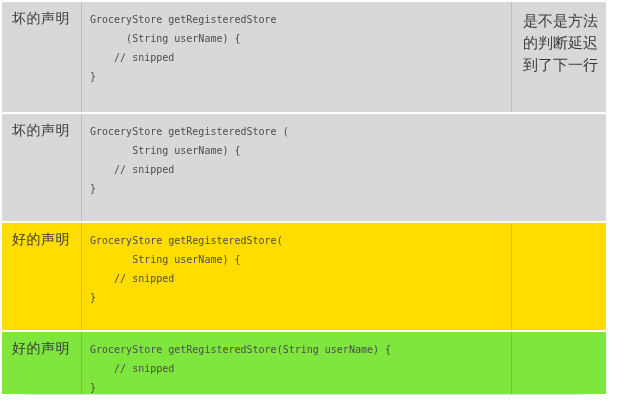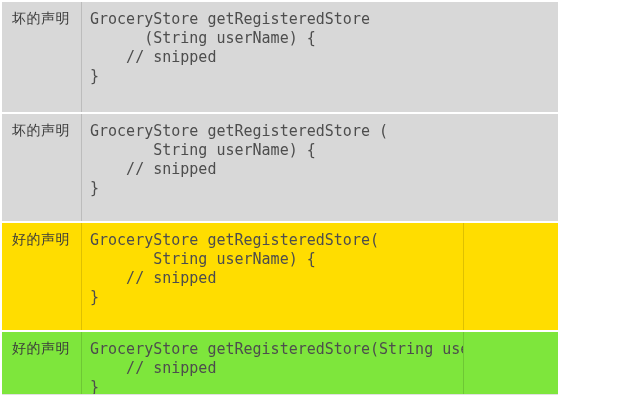--- a/index.html
+++ b/index.html
@@ -4,22 +4,23 @@
 <style>
   * { box-sizing: border-box; margin: 0; padding: 0; }
   html, body {
     width: 628px; height: 404px;
     background: #ffffff;
     font-family: "Liberation Sans", sans-serif;
     overflow: hidden;
   }
   .table {
     margin: 2px 2px 0 2px;
-    width: 556px;
+    width: 604px;
     border-bottom: 1px solid rgba(0,0,0,0.12);
+    border-radius: 26px;
   }
   .row {
     display: flex;
     align-items: stretch;
     margin-bottom: 2px; 
   }
   .row:last-child { margin-bottom: 0; }
   .row-1 { height: 110px; }
   .row-2 { height: 107px; }
   .row-3 { height: 107px; }
@@ -34,21 +35,21 @@
     font-size: 14px;
     color: #3b3b3b;
     letter-spacing: 0.5px;
   }
   .cell-code {
     flex: 1 1 auto;
     border-left: 1px solid rgba(0,0,0,0.13);
   }
   .cell-code pre {
     font-family: "DejaVu Sans Mono", "Liberation Mono", monospace;
-    font-size: 15px;
+    font-size: 10px;
     line-height: 19px;
     color: #4d4d4d;
     white-space: pre;
   }
   .cell-comment {
     flex: 0 0 95px;
     border-left: 1px solid rgba(0,0,0,0.13);
     font-size: 15px;
     line-height: 22px;
     color: #3b3b3b;
@@ -61,20 +62,21 @@
 <div class="table">
 
   <div class="row row-1" style="background: rgb(216, 216, 216);">
     <div class="cell cell-label">坏的声明</div>
     <div class="cell cell-code">
       <pre>GroceryStore getRegisteredStore
       (String userName) {
     // snipped
 }</pre>
     </div>
+    <div class="cell cell-comment">是不是方法的判断延迟到了下一行</div>
   </div>
 
   <div class="row row-2" style="background: rgb(216, 216, 216);">
     <div class="cell cell-label">坏的声明</div>
     <div class="cell cell-code">
       <pre>GroceryStore getRegisteredStore (
        String userName) {
     // snipped
 }</pre>
     </div>

